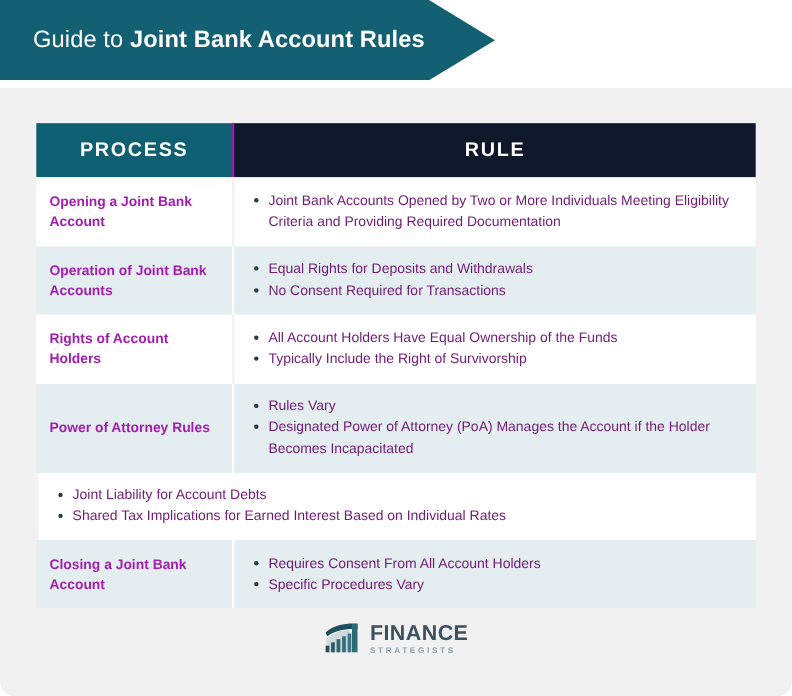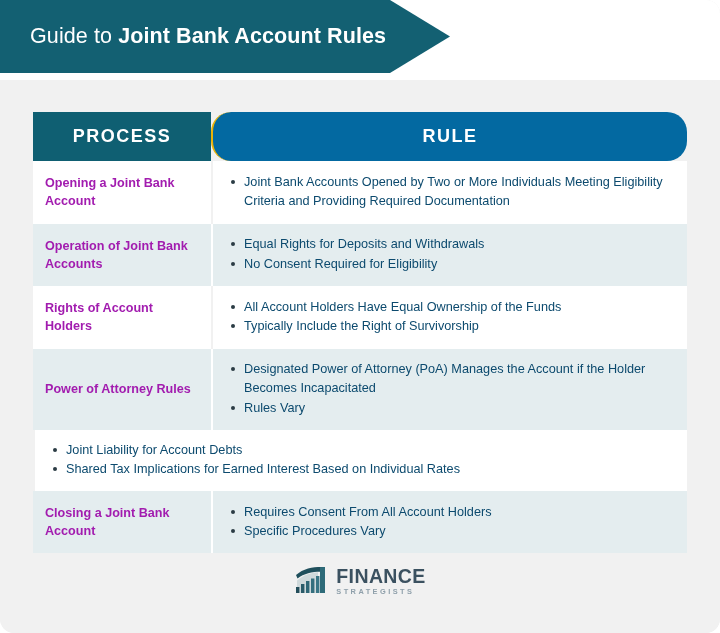--- a/index.html
+++ b/index.html
@@ -97,23 +97,22 @@
     font-weight: 700;
     font-size: 18px;
     letter-spacing: 1.5px;
   }
   .th.process {
     width: 178px;
     background: #0f5f72;
   }
   .th.rule {
     flex: 1;
-    background: #0369a1;
-    border-left: 2px solid #eab308;
-    border-radius: 20px;
+    background: #0f172a;
+    border-left: 2px solid #a21caf;
   }
 
   .trow {
     display: flex;
     min-height: 54px;
     background: #ffffff;
   }
   .trow.alt { background: #e4edef; }
 
   .td-process {
@@ -136,21 +135,21 @@
     align-items: center;
   }
   .trow.alt .td-rule { border-left-color: #ffffff; }
   .td-rule ul {
     margin: 0;
     padding: 0 0 0 17px;
     list-style: none;
   }
   .td-rule li {
     position: relative;
-    color: #0c4a6e;
+    color: #701a75;
     font-size: 12.7px;
     line-height: 1.55;
     padding: 0 0 0 0;
   }
   .td-rule li::before {
     content: "";
     position: absolute;
     left: -13px;
     top: 7px;
     width: 4px;
@@ -223,39 +222,39 @@
           <ul>
             <li>Joint Bank Accounts Opened by Two or More Individuals Meeting Eligibility Criteria and Providing Required Documentation</li>
           </ul>
         </div>
       </div>
       <div class="trow alt">
         <div class="td-process">Operation of Joint Bank Accounts</div>
         <div class="td-rule">
           <ul>
             <li>Equal Rights for Deposits and Withdrawals</li>
-            <li>No Consent Required for Eligibility</li>
+            <li>No Consent Required for Transactions</li>
           </ul>
         </div>
       </div>
       <div class="trow">
         <div class="td-process">Rights of Account Holders</div>
         <div class="td-rule">
           <ul>
             <li>All Account Holders Have Equal Ownership of the Funds</li>
             <li>Typically Include the Right of Survivorship</li>
           </ul>
         </div>
       </div>
       <div class="trow alt">
         <div class="td-process">Power of Attorney Rules</div>
         <div class="td-rule">
           <ul>
+            <li>Rules Vary</li>
             <li>Designated Power of Attorney (PoA) Manages the Account if the Holder Becomes Incapacitated</li>
-            <li>Rules Vary</li>
           </ul>
         </div>
       </div>
       <div class="trow">
         <div class="td-rule">
           <ul>
             <li>Joint Liability for Account Debts</li>
             <li>Shared Tax Implications for Earned Interest Based on Individual Rates</li>
           </ul>
         </div>

